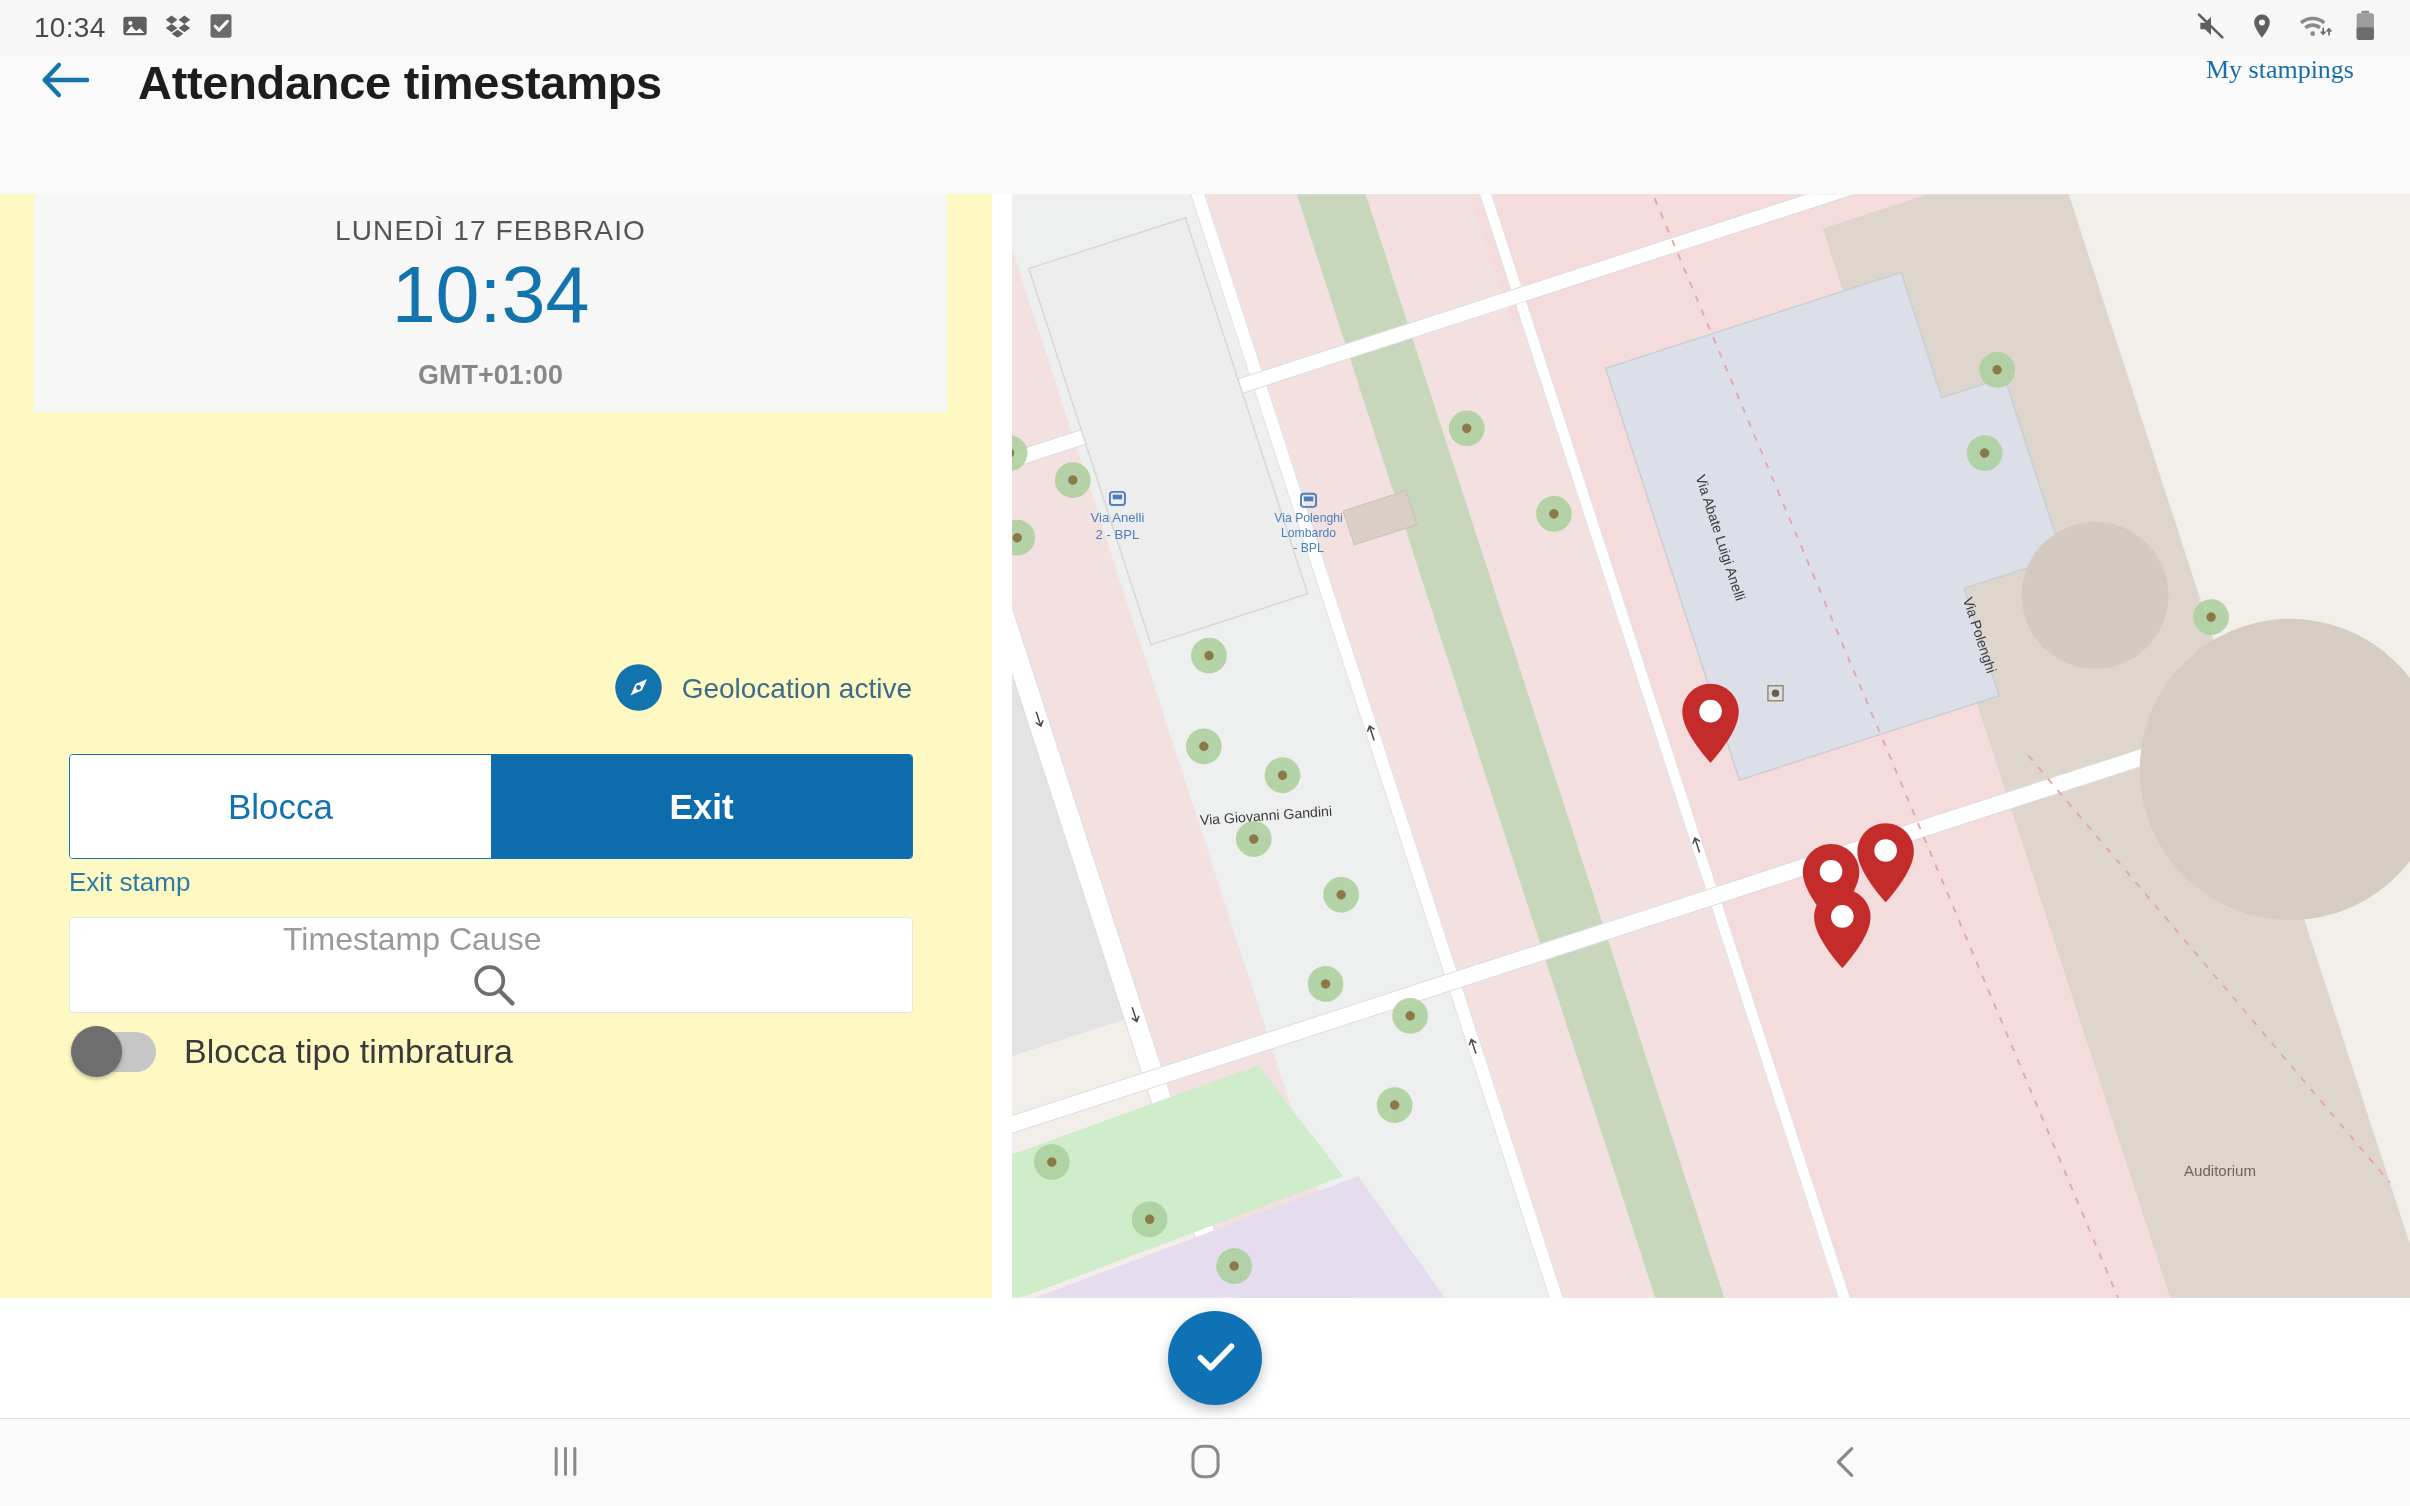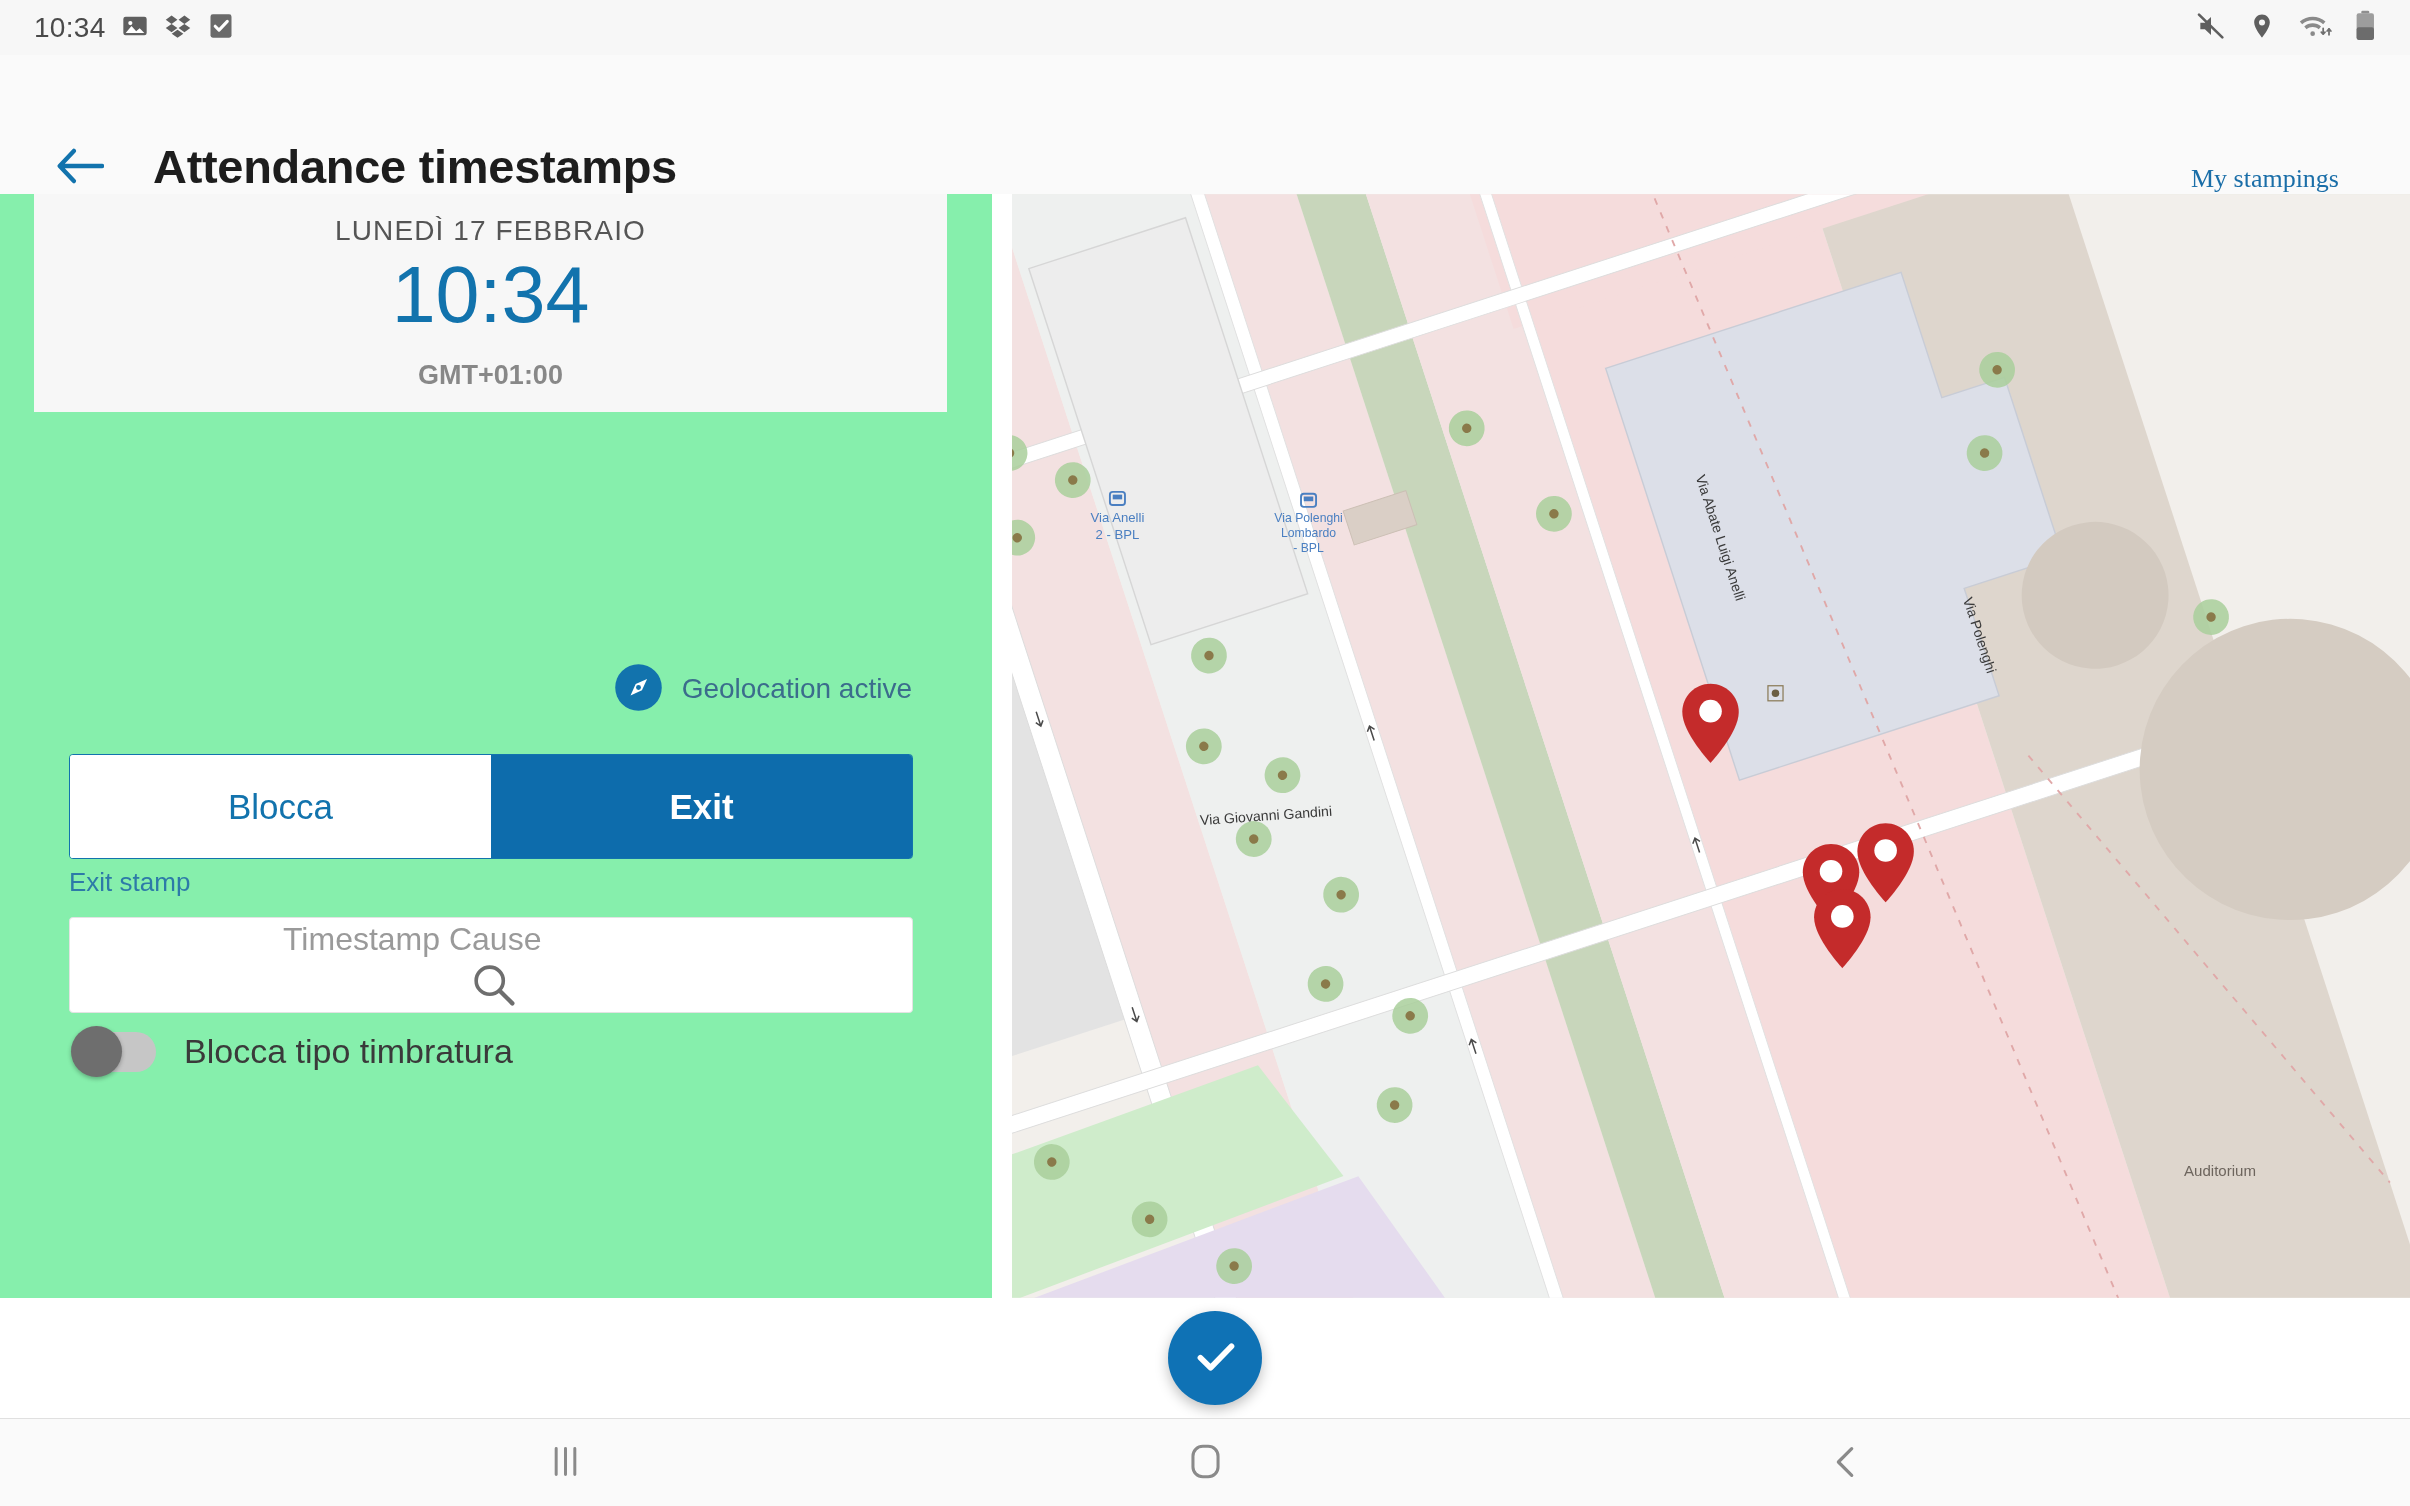--- a/index.html
+++ b/index.html
@@ -20,35 +20,35 @@
   }
   .sb-left { display: flex; align-items: center; gap: 15px; }
   .sb-time { font-size: 28px; color: #4a4a4a; letter-spacing: 0.3px; }
   .sb-right { display: flex; align-items: center; gap: 21px; }
   .ico { display: block; }
 
   
   .appbar {
     position: absolute; left: 0; top: 55px; width: 2411px; height: 139px;
     background: #fafafa;
-    display: flex; align-items: flex-end; padding: 0 53px;
+    display: flex; align-items: flex-start; padding: 0 38px;
   }
   .back-btn { width: 53px; height: 53px; display: flex; align-items: center; justify-content: center; cursor: pointer; }
   .appbar-title {
     font-size: 47px; font-weight: bold; color: #1d1d1d;
     margin-left: 47px; letter-spacing: -0.3px;
   }
   .appbar-action {
     margin-left: auto; font-size: 26px; color: #1a6ea8; cursor: pointer; padding-right: 19px; font-family: Liberation Serif, serif;
   }
 
   
   .content { position: absolute; left: 0; top: 194px; width: 2411px; height: 1104px; background: #fff; }
 
-  .left-pane { position: absolute; left: 0; top: 0; width: 992px; height: 1104px; background: #86efac; }
+  .left-pane { position: absolute; left: 0; top: 0; width: 992px; height: 1104px; background: #fef9c3; }
 
   .date-card {
     position: absolute; left: 34px; top: 0; width: 913px; height: 218px;
     background: #f7f7f7;
     display: flex; flex-direction: column; align-items: center; justify-content: center;
   }
   .date-label { font-size: 28px; color: #555; letter-spacing: 1.1px; }
   .big-time { font-size: 79px; color: #1273ad; font-weight: normal; line-height: 1.12; margin-top: 3.8px; }
   .gmt { font-size: 27px; color: #888; margin-top: 21px; font-weight: bold; }
 

